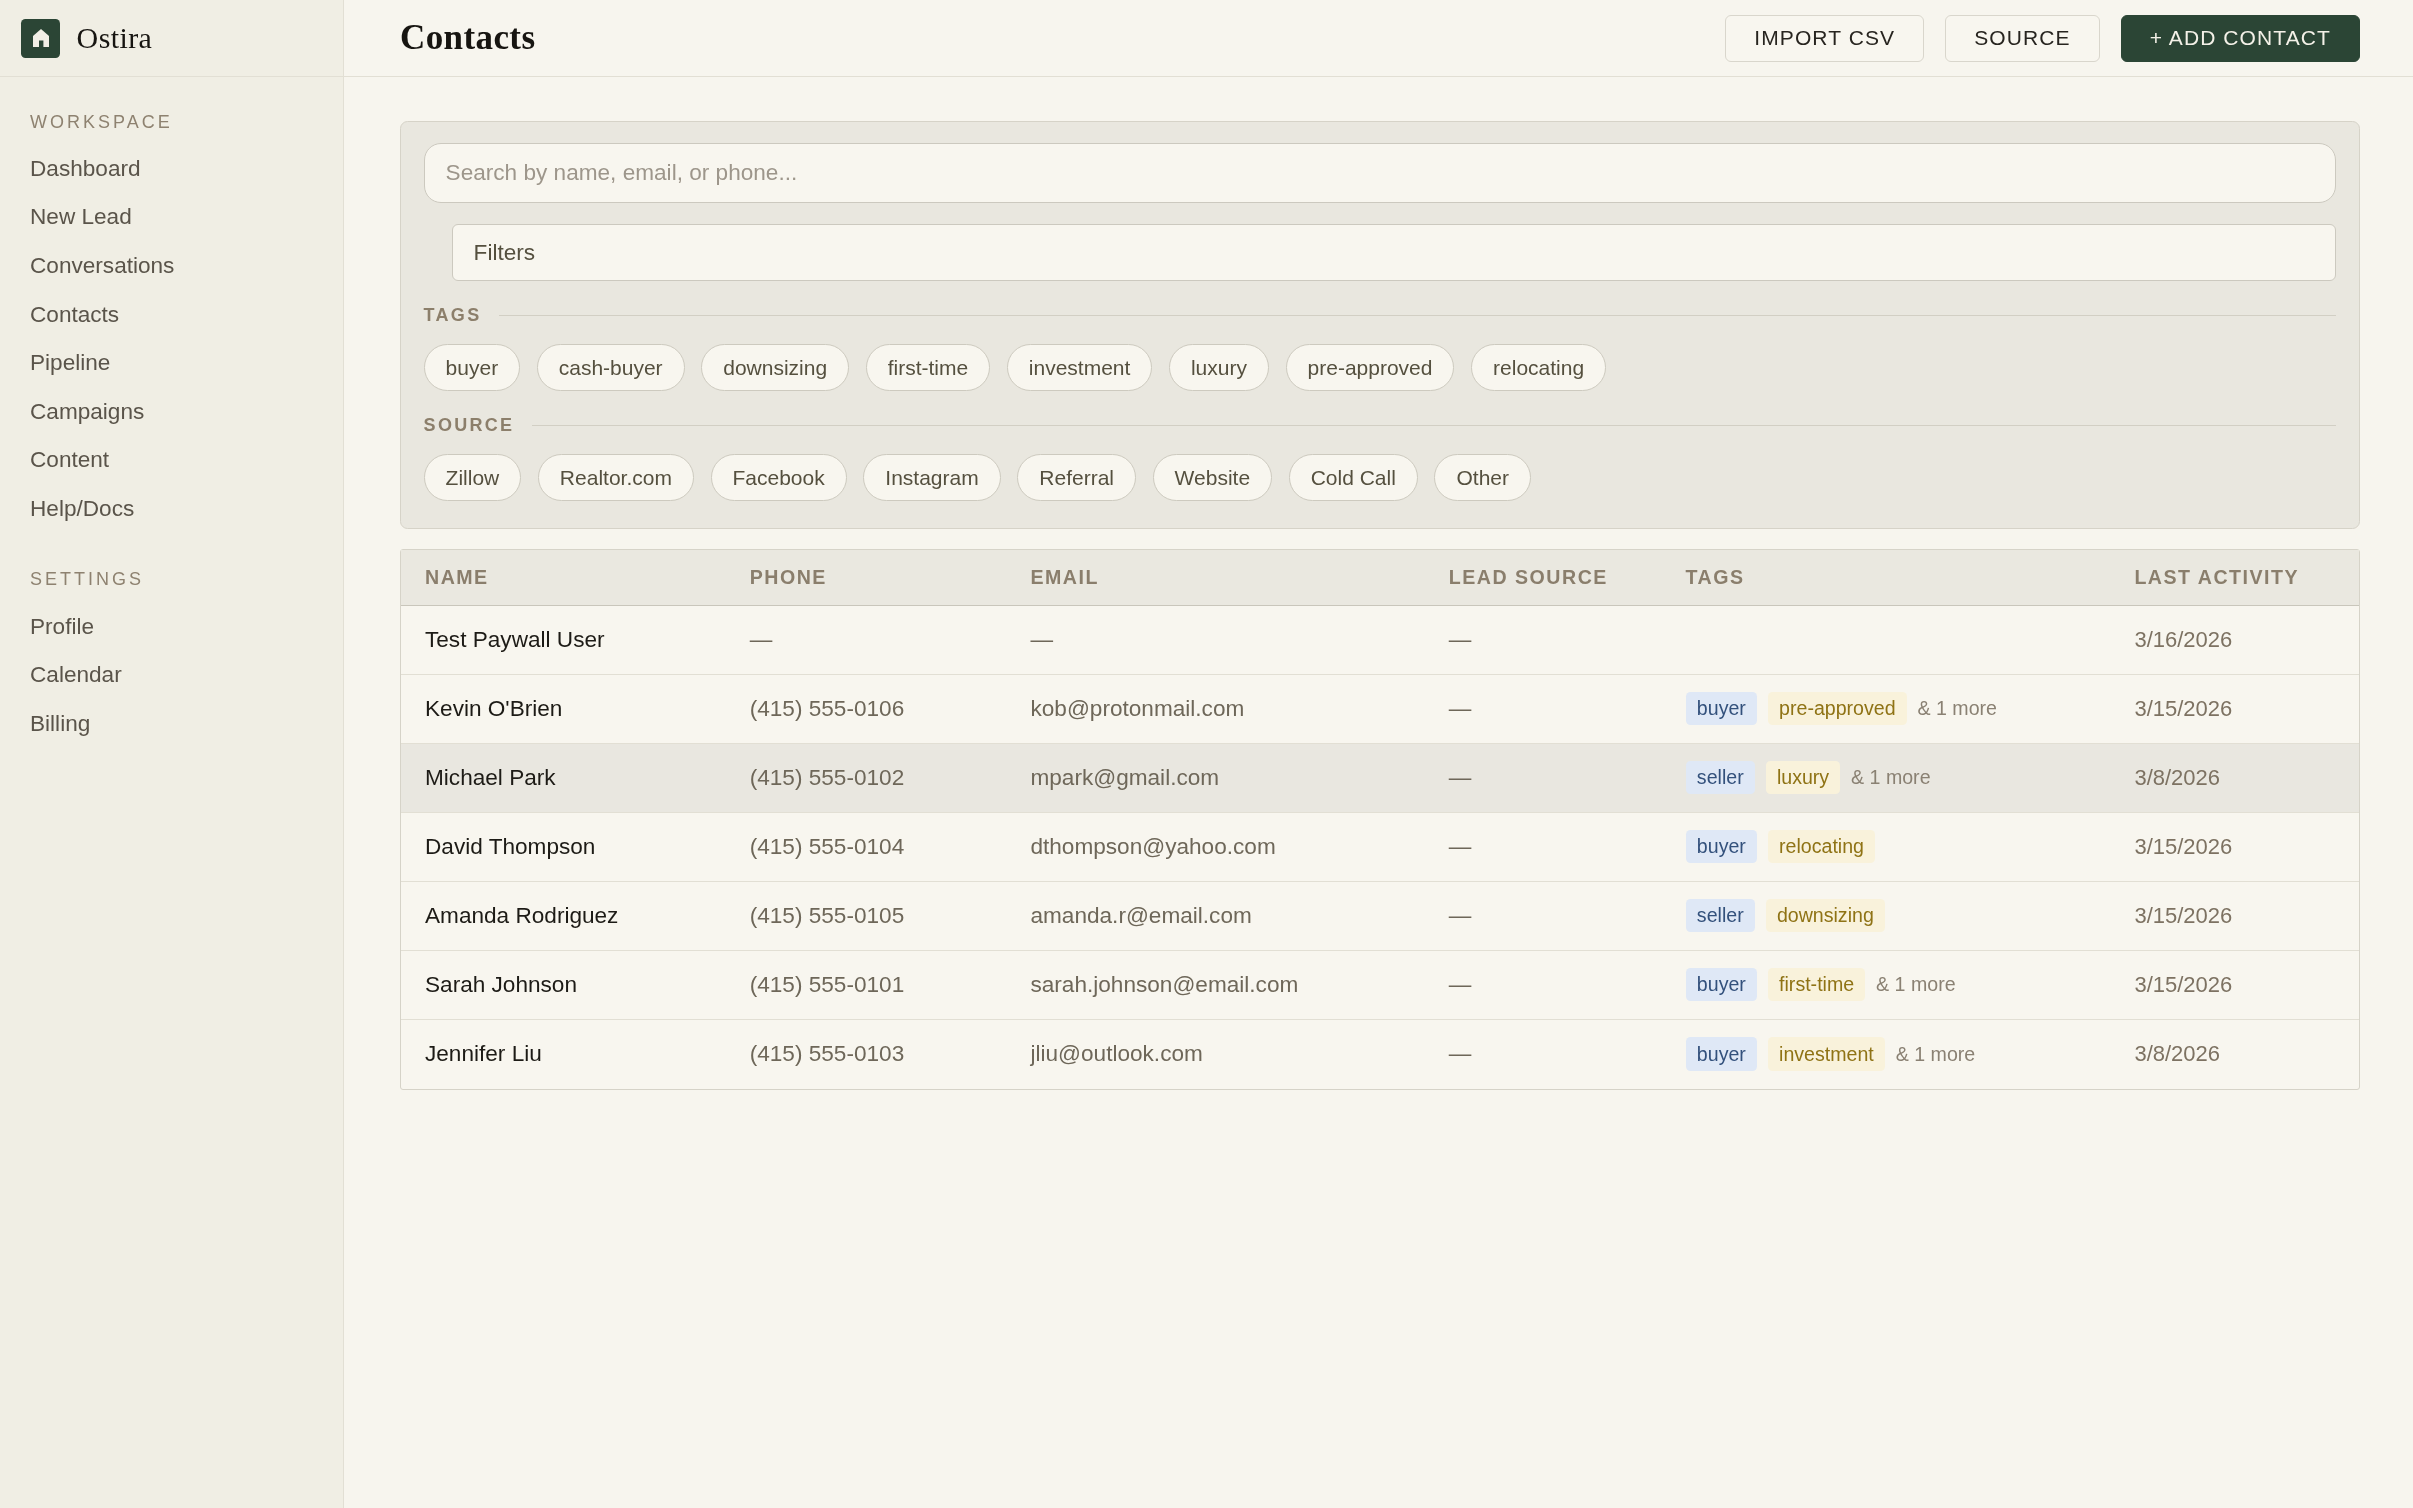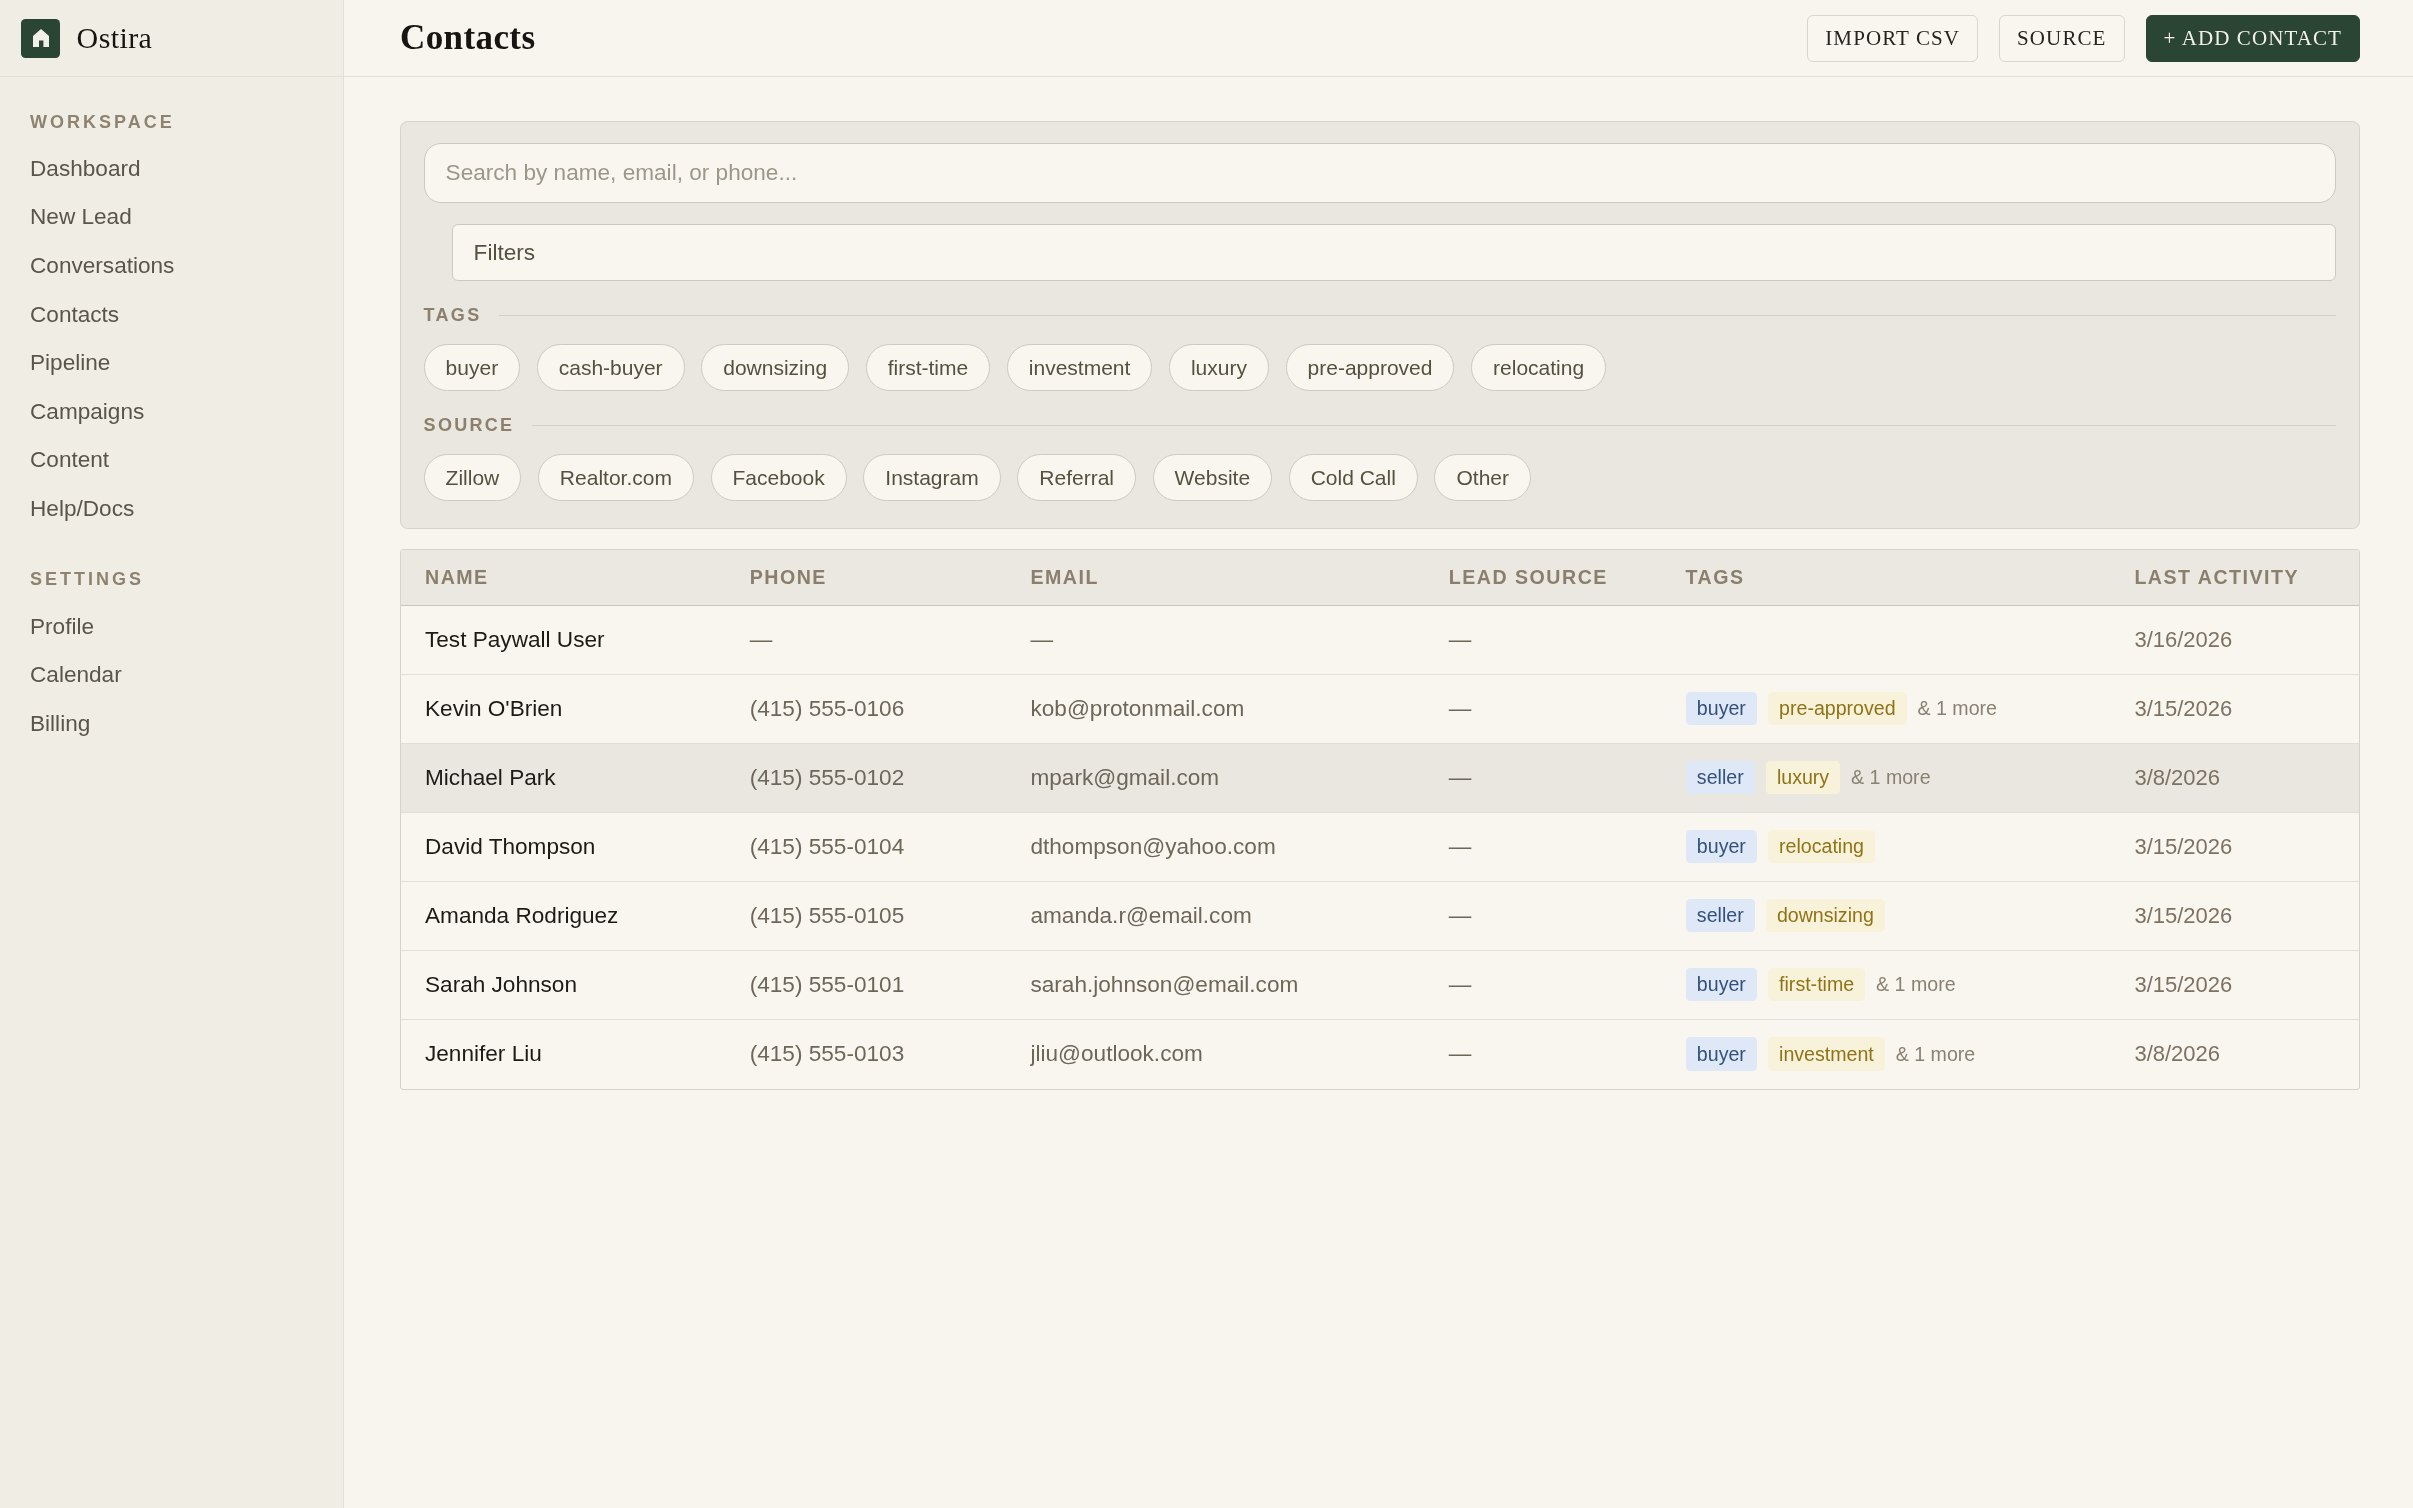--- a/index.html
+++ b/index.html
@@ -43,21 +43,21 @@
     width:39px;height:39px;border-radius:4.5px;background:var(--green);
     display:flex;align-items:center;justify-content:center;
   }
   .logo-mark svg{width:24px;height:24px;}
   .logo-text{
     font-family:"Liberation Serif","DejaVu Serif",serif;
     font-size:30px;color:#171511;letter-spacing:0.4px;
   }
   .nav{flex:1 1 auto;padding:27px 30px 0 30px;display:flex;flex-direction:column;}
   .nav-section-label{
-    font-size:18px;font-weight:700;letter-spacing:3px;
+    font-size:18px;font-weight:400;letter-spacing:3px;
     color:var(--label);margin:7.5px 0 12px 0;
   }
   .nav-section-label.second{margin-top:36px;}
   .nav-item{
     font-size:22.6px;color:var(--body-text);
     padding:11.3px 0;cursor:pointer;
   }
   
   .user-card{
     border-top:0.8px solid var(--border-soft);
@@ -79,22 +79,22 @@
     height:77px;border-bottom:0.8px solid var(--border-soft);
     display:flex;align-items:center;
     padding:0 53px 0 56px;
   }
   .page-title{
     font-family:"Liberation Serif","DejaVu Serif",serif;
     font-size:35px;color:#171511;letter-spacing:0.4px;flex:1;
   }
   .topbar-actions{display:flex;gap:21px;}
   .btn{
-    font-family:Liberation Serif, serif;font-size:21px;letter-spacing:1.1px;
-    padding:0 17px;height:47px;border-radius:6px;cursor:pointer;
+    font-family:Liberation Sans, sans-serif;font-size:21px;letter-spacing:1.1px;
+    padding:0 28px;height:47px;border-radius:6px;cursor:pointer;
     background:var(--input-bg);border:0.8px solid #d9d6cc;color:#27241f;
   }
   .btn.primary{
     background:var(--green);border:0.8px solid var(--green);color:#f4f1e8;
   }
   .content{padding:44px 53px 0 56px;}
   
   .filter-panel{
     background:var(--panel-bg);
     border:0.8px solid var(--border);

